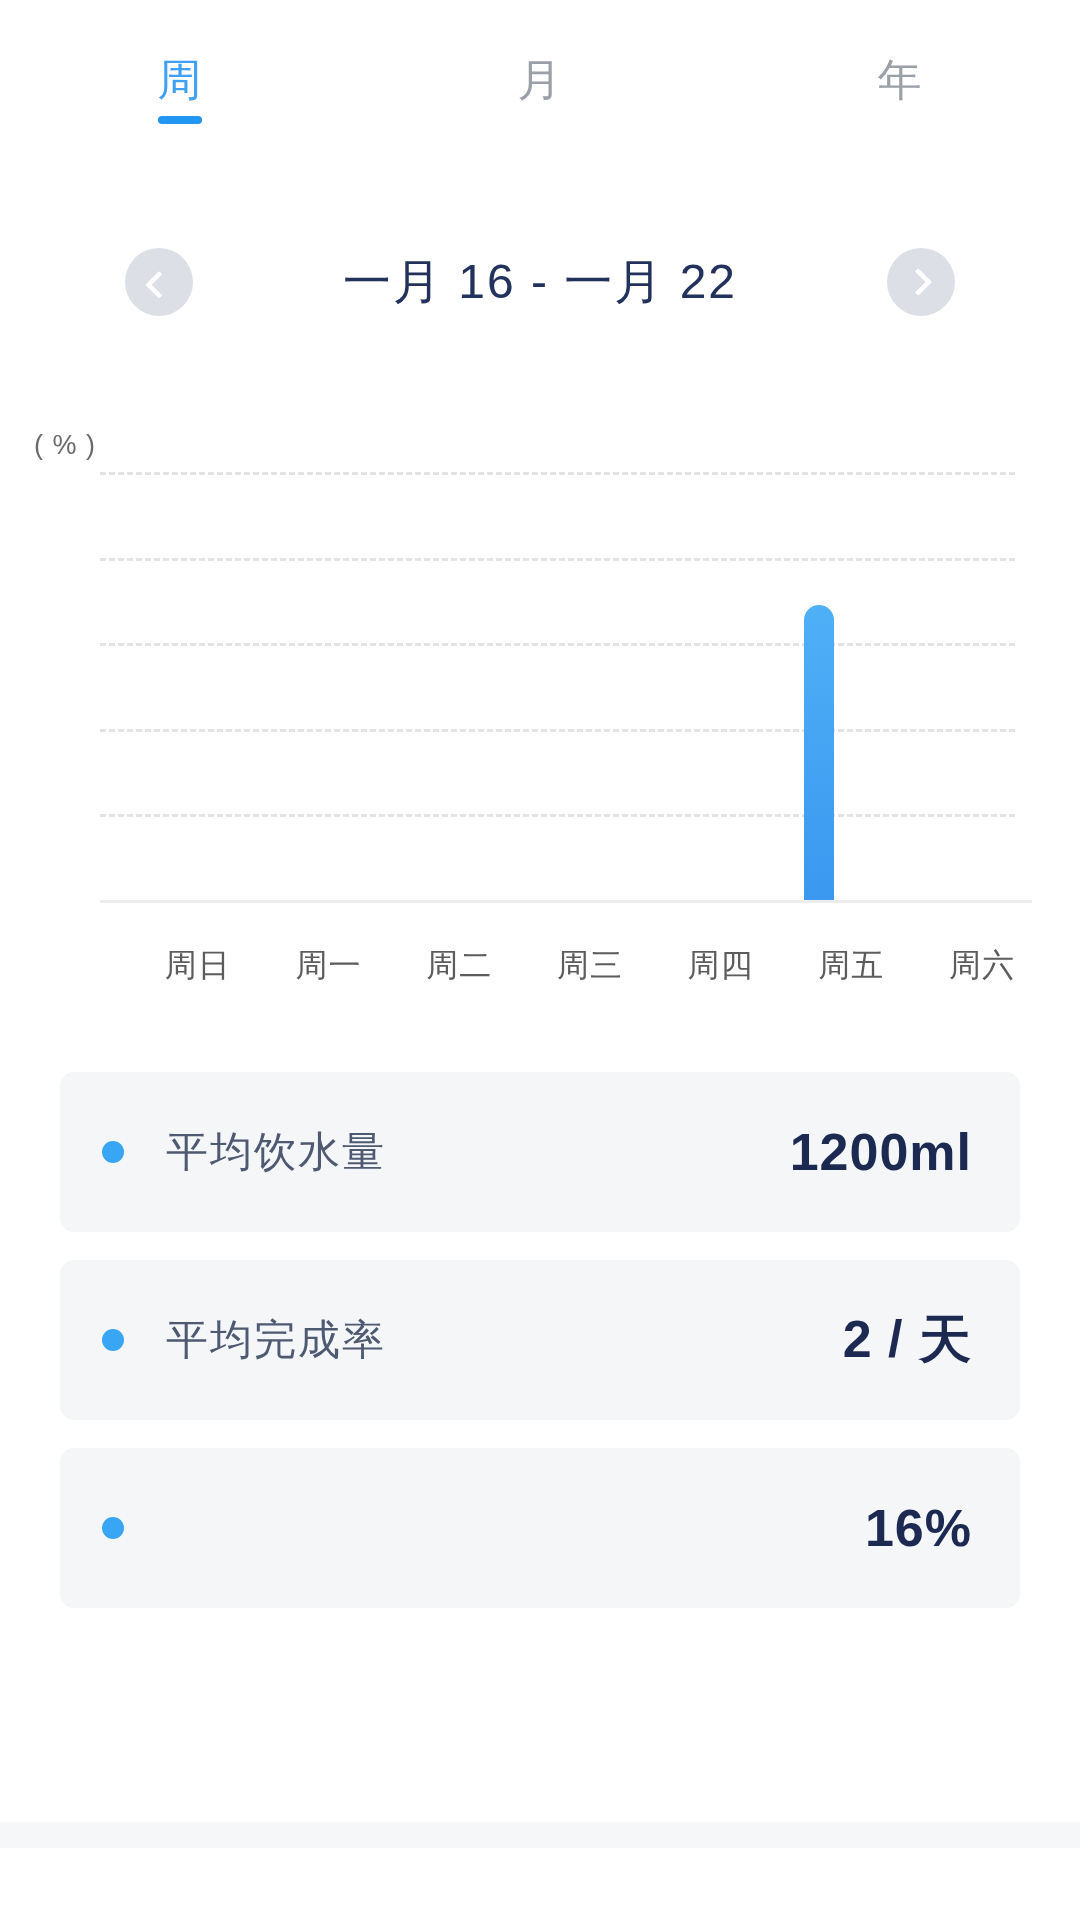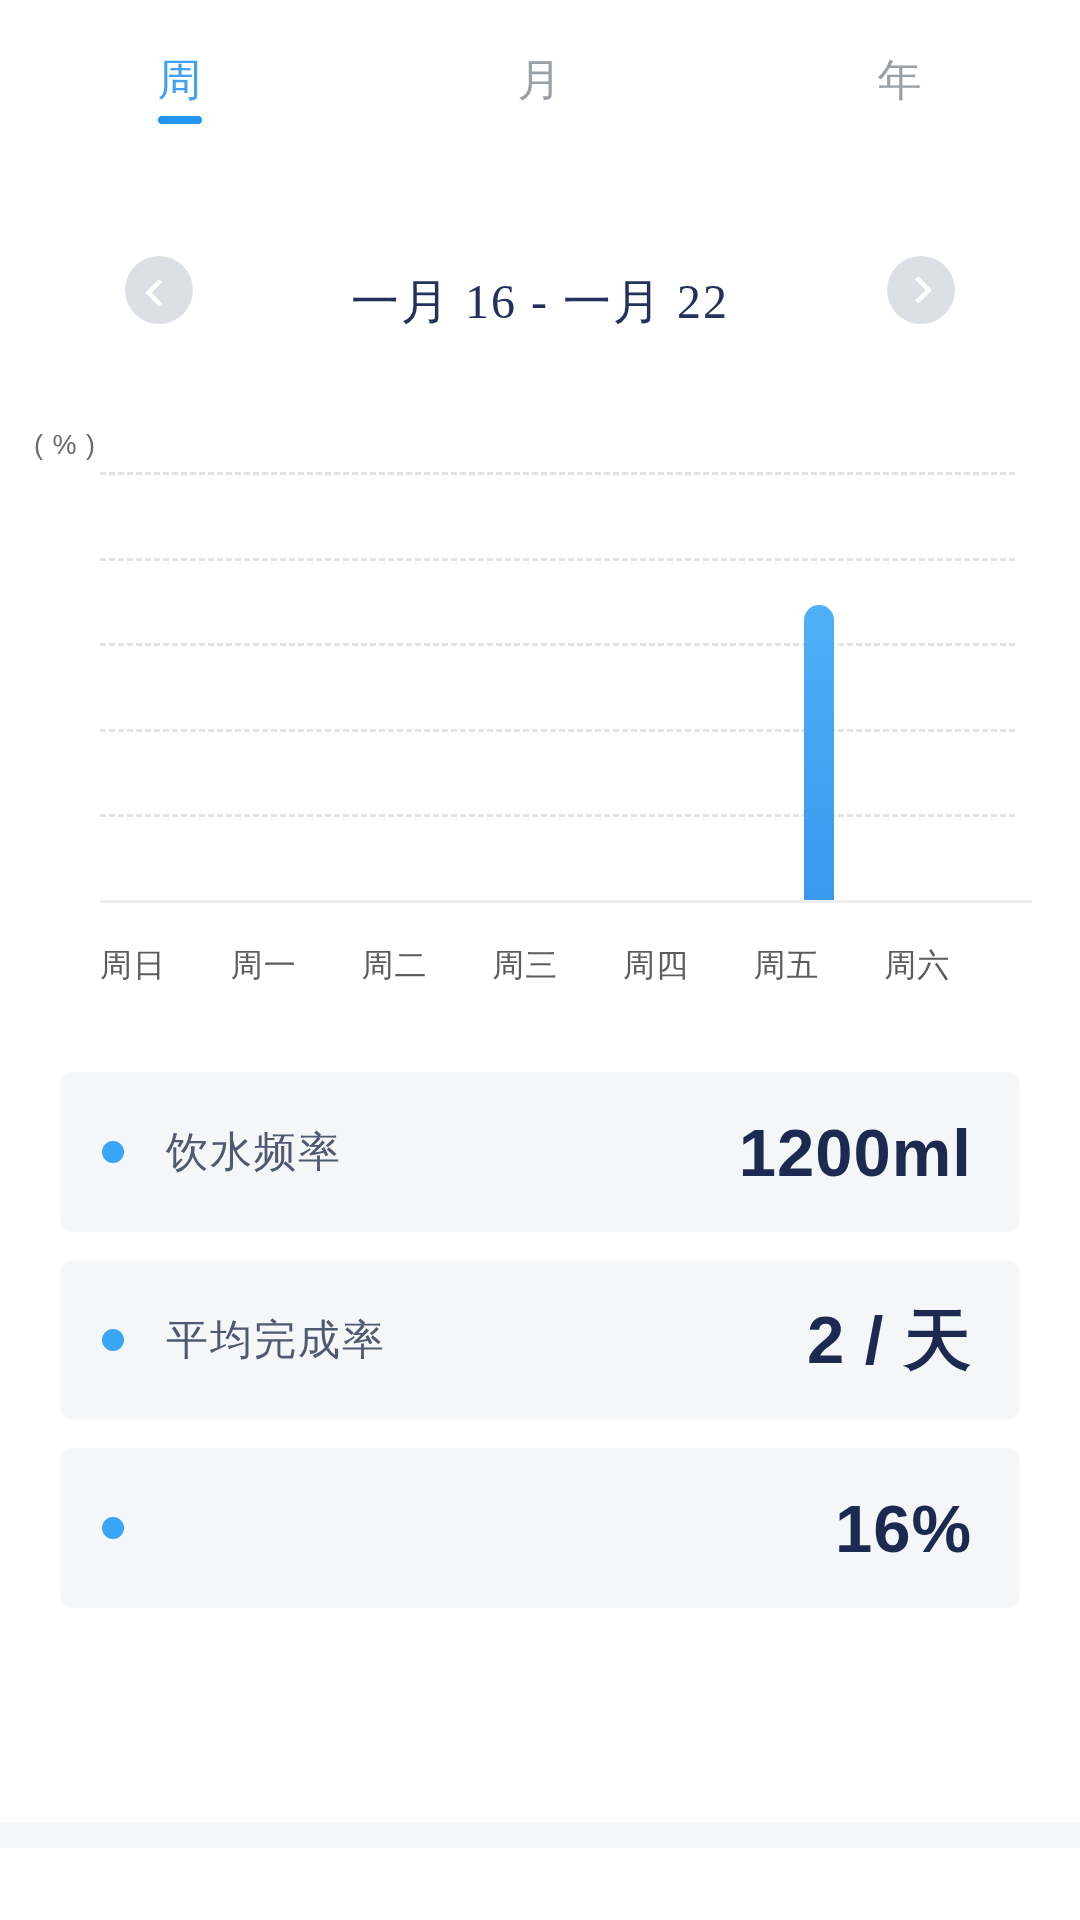--- a/index.html
+++ b/index.html
@@ -57,28 +57,27 @@
     height: 8px;
     border-radius: 4px;
     background: #2196f3;
     display: none;
   }
   .tab.active .tab-underline { display: block; }
 
   
   .daterow {
     position: absolute;
-    top: 246px;
+    top: 238px;
     left: 0;
     width: 1080px;
     height: 88px;
     display: flex;
-    align-items: flex-end;
+    align-items: center;
     justify-content: center;
-    font-family: Liberation Serif, serif;
   }
   .navbtn {
     position: absolute;
     width: 68px;
     height: 68px;
     border-radius: 50%;
     background: #dcdfe6;
     display: flex;
     align-items: center;
     justify-content: center;
@@ -161,21 +160,21 @@
   }
   .xlabels {
     position: absolute;
     left: 100px;
     top: 524px;
     width: 915px;
     display: flex;
   }
   .xlabel {
     flex: 1 1 0;
-    text-align: left;
+    text-align: right;
     font-size: 32px;
     color: #5c5c5c;
     letter-spacing: 1px;
   }
 
   
   .cards {
     position: absolute;
     top: 1072px;
     left: 60px;
@@ -199,21 +198,21 @@
     margin-right: 42px;
   }
   .card-label {
     font-size: 42px;
     color: #4e5a72;
     letter-spacing: 2px;
     font-weight: 400;
   }
   .card-value {
     margin-left: auto;
-    font-size: 67px;
+    font-size: 52px;
     color: #1c2a52;
     font-weight: 700;
     letter-spacing: 1px;
     white-space: nowrap;
   }
 
   
   .bottom-band {
     position: absolute;
     left: 0;
@@ -281,21 +280,21 @@
         <div class="xlabel">周三</div>
         <div class="xlabel">周四</div>
         <div class="xlabel">周五</div>
         <div class="xlabel">周六</div>
       </div>
   </div>
 
   <div class="cards">
     <div class="card">
       <span class="dot"></span>
-      <span class="card-label">饮水频率</span>
+      <span class="card-label">平均饮水量</span>
       <span class="card-value">1200ml</span>
     </div>
     <div class="card">
       <span class="dot"></span>
       <span class="card-label">平均完成率</span>
       <span class="card-value">2 / 天</span>
     </div>
     <div class="card">
       <span class="dot"></span>
       <span class="card-value">16%</span>

